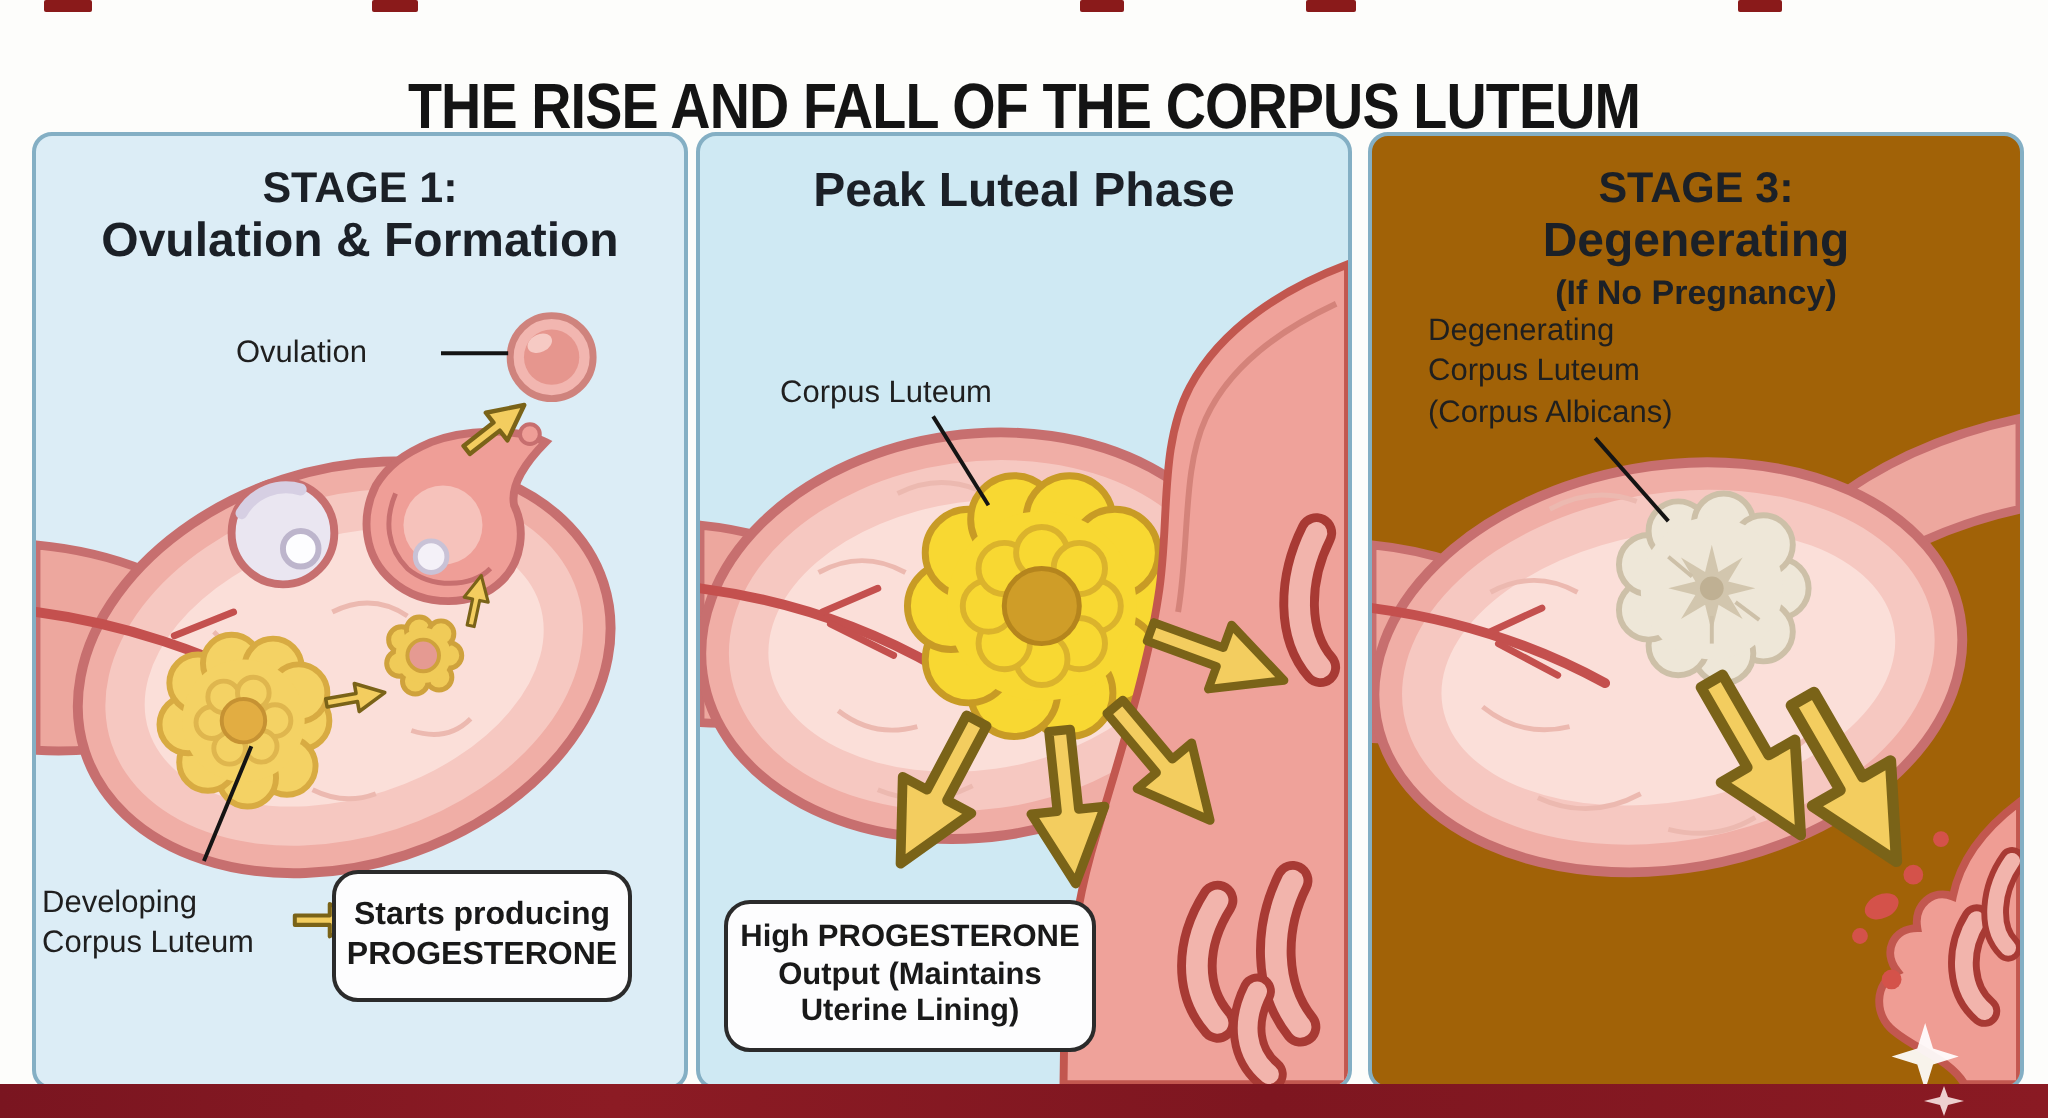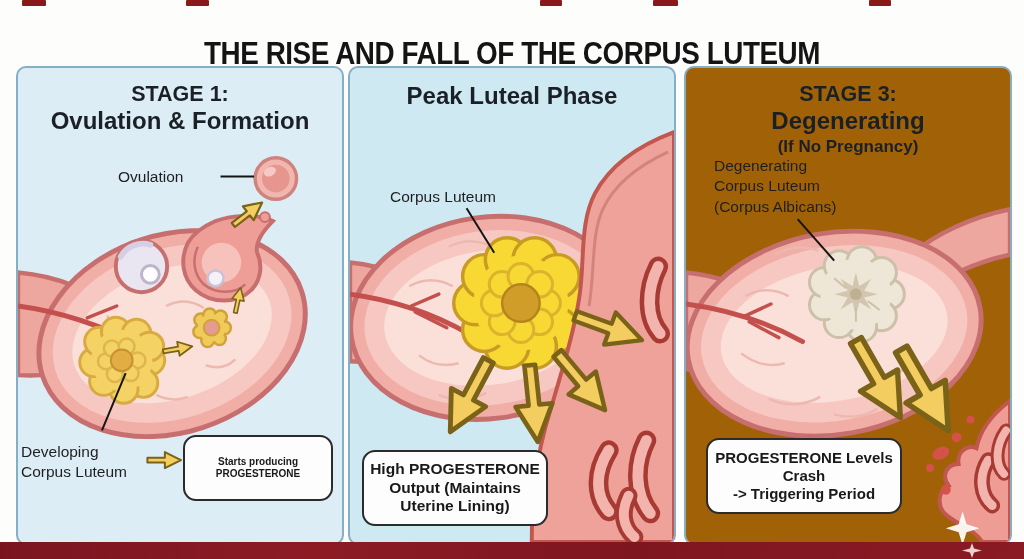--- a/index.html
+++ b/index.html
@@ -141,21 +141,21 @@
     <use href="#barrow" transform="translate(131,396) scale(0.34)"></use>
   </svg>
 
   <div class="panel-head">
     <div class="stage">STAGE 1:</div>
     <div class="sub">Ovulation &amp; Formation</div>
   </div>
   <div class="lbl" style="left:100px;top:99px;width:104px;text-align:left;">Ovulation</div>
   <div class="lbl" style="left:3px;top:374px;width:140px;">Developing
 Corpus Luteum</div>
-  <div class="callout" style="left:165px;top:367px;width:146px;height:62px;font-size:10px;">Starts producing
+  <div class="callout" style="left:148px;top:367px;width:146px;height:62px;font-size:16px;">Starts producing
 PROGESTERONE</div>
 </div>
 
 <div class="panel p2">
   <svg class="art" viewBox="0 0 328 479">
 
     <path d="M0,196 C40,200 68,214 90,234 L88,276 C58,292 26,298 0,296 Z" fill="#eda79e" stroke="#c76f6f" stroke-width="4.5"></path>
 
     <g transform="rotate(-8 140 252)">
       <ellipse cx="140" cy="252" rx="140" ry="102" fill="#f0aea6" stroke="#c76f6f" stroke-width="5"></ellipse>
@@ -303,21 +303,18 @@
   </svg>
 
   <div class="panel-head">
     <div class="stage">STAGE 3:</div>
     <div class="sub">Degenerating</div>
     <div class="note">(If No Pregnancy)</div>
   </div>
   <div class="lbl" style="left:28px;top:88px;width:165px;">Degenerating
 Corpus Luteum
 (Corpus Albicans)</div>
-  <div class="callout" style="left:20px;top:370px;width:192px;height:72px;font-size:15px;">PROGESTERONE Levels
-Crash
--&gt; Triggering Period</div>
 </div>
 
 <div class="bottom-bar"></div>
 <svg class="emblem" width="20" height="15" viewBox="0 0 20 15">
   <path d="M10,0 L12,5.5 L20,7.5 L12,9.5 L10,15 L8,9.5 L0,7.5 L8,5.5 Z" fill="#f2d9d9" opacity="0.95"></path>
 </svg>
 
 </body></html>

